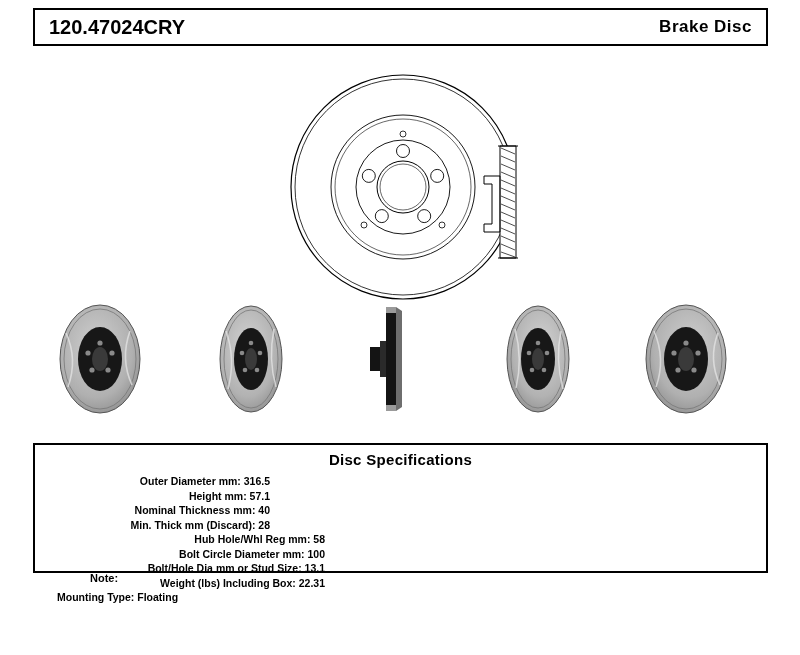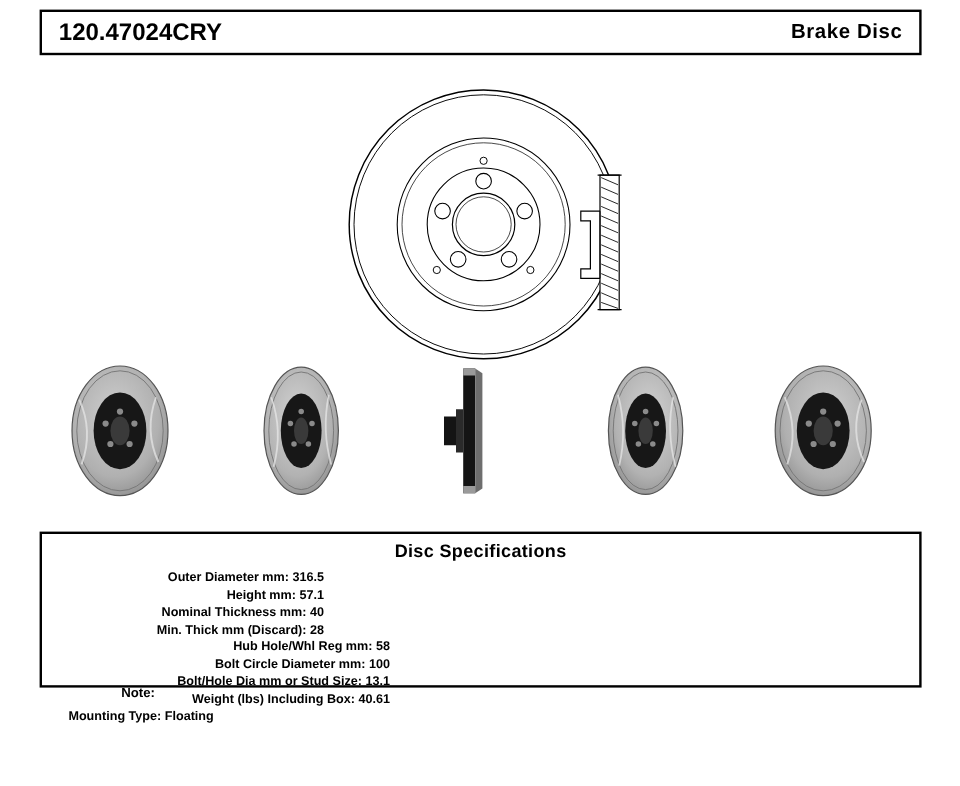--- a/index.html
+++ b/index.html
@@ -125,21 +125,21 @@
     text-align: left;
     padding-left: 22px;
   }
   .spec-line {
     line-height: 14.5px;
     white-space: nowrap;
   }
 
   .note {
     position: absolute;
-    left: 101px;
+    left: 90px;
     top: 572px;
     font-size: 11px;
     font-weight: bold;
   }
 </style>
 </head>
 <body>
 
 <div class="header">
   <div class="part-number">120.47024CRY</div>
@@ -316,21 +316,21 @@
     <div class="col-a">
       <div class="spec-line">Outer Diameter mm: 316.5</div>
       <div class="spec-line">Height mm: 57.1</div>
       <div class="spec-line">Nominal Thickness mm: 40</div>
       <div class="spec-line">Min. Thick mm (Discard): 28</div>
     </div>
     <div class="col-b">
       <div class="spec-line">Hub Hole/Whl Reg mm: 58</div>
       <div class="spec-line">Bolt Circle Diameter mm: 100</div>
       <div class="spec-line">Bolt/Hole Dia mm or Stud Size: 13.1</div>
-      <div class="spec-line">Weight (lbs) Including Box: 40.61</div>
+      <div class="spec-line">Weight (lbs) Including Box: 22.31</div>
     </div>
     <div class="col-c">
       <div class="spec-line">Mounting Type: Floating</div>
     </div>
   </div>
 </div>
 
 <div class="note">Note:</div>
 
 </body></html>

